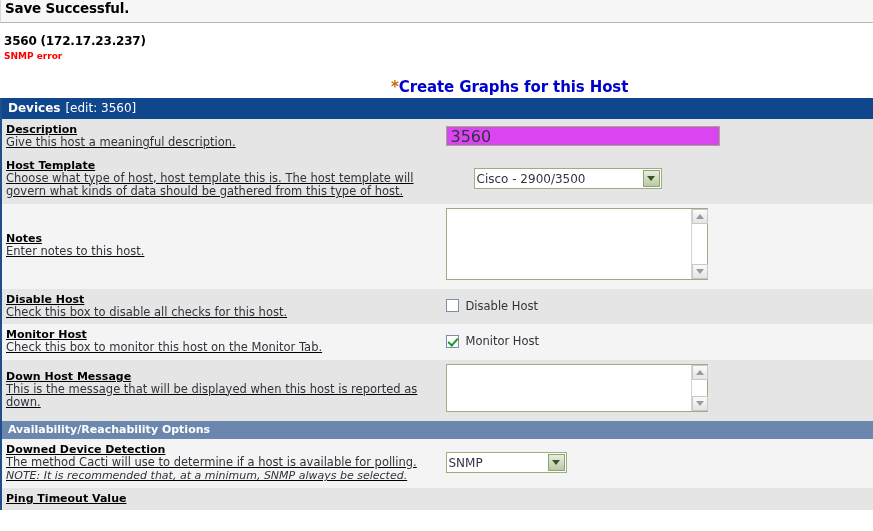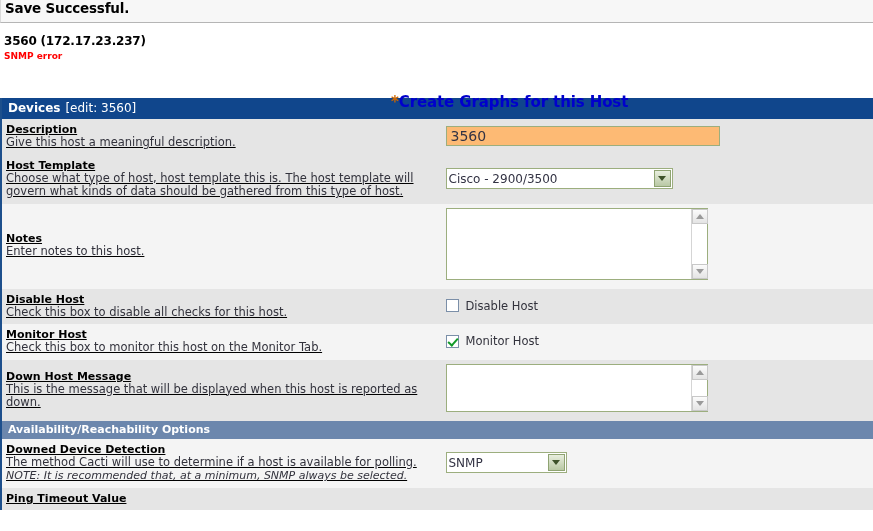--- a/index.html
+++ b/index.html
@@ -53,21 +53,21 @@
   .snmp-error {
     font-size: 9px;
     font-weight: bold;
     color: #ff0000;
     line-height: 11px;
     margin-top: 0px;
   }
   .create-graphs {
     position: absolute;
     left: 391px;
-    top: 70px;
+    top: 55px;
     font-size: 15px;
     font-weight: bold;
     letter-spacing: -0.1px;
   }
   .create-graphs .star { color: #cc6600; }
   .create-graphs .lnk {
     color: #0000cc;
     text-decoration: none;
     cursor: pointer;
   }
@@ -130,24 +130,24 @@
     color: #ffffff;
     padding: 2px 0 3px 6px;
     font-size: 11px;
     font-weight: bold;
     line-height: 13px;
   }
 
   
   input.txt {
     font-family: "DejaVu Sans", "Liberation Sans", sans-serif;
-    font-size: 14px;
+    font-size: 16px;
     color: #333344;
     border: 1px solid #9cae7e;
-    background: #fdba74;
+    background: #d946ef;
     padding: 2px 4px;
     height: 20px;
     outline: none;
   }
   input.w-wide  { width: 274px; }
 
   select.sel {
     font-family: "DejaVu Sans", "Liberation Sans", sans-serif;
     font-size: 12px;
     color: #333344;
@@ -171,21 +171,21 @@
     pointer-events: none;
     font-size: 8px;
     color: #3a4a2a;
   }
   .sel-arrow:after {
     content: "";
     border-left: 4px solid transparent;
     border-right: 4px solid transparent;
     border-top: 5px solid #3d5129;
   }
-  .sel-w1 { width: 227px; }
+  .sel-w1 { width: 188px; margin-left: 28px; }
   .sel-w2 { width: 121px; }
 
   
   .ta-wrap { position: relative; display: inline-block; }
   textarea.ta {
     font-family: "DejaVu Sans", "Liberation Sans", sans-serif;
     font-size: 12px;
     color: #333344;
     border: 1px solid #9cae7e;
     background: #ffffff;

